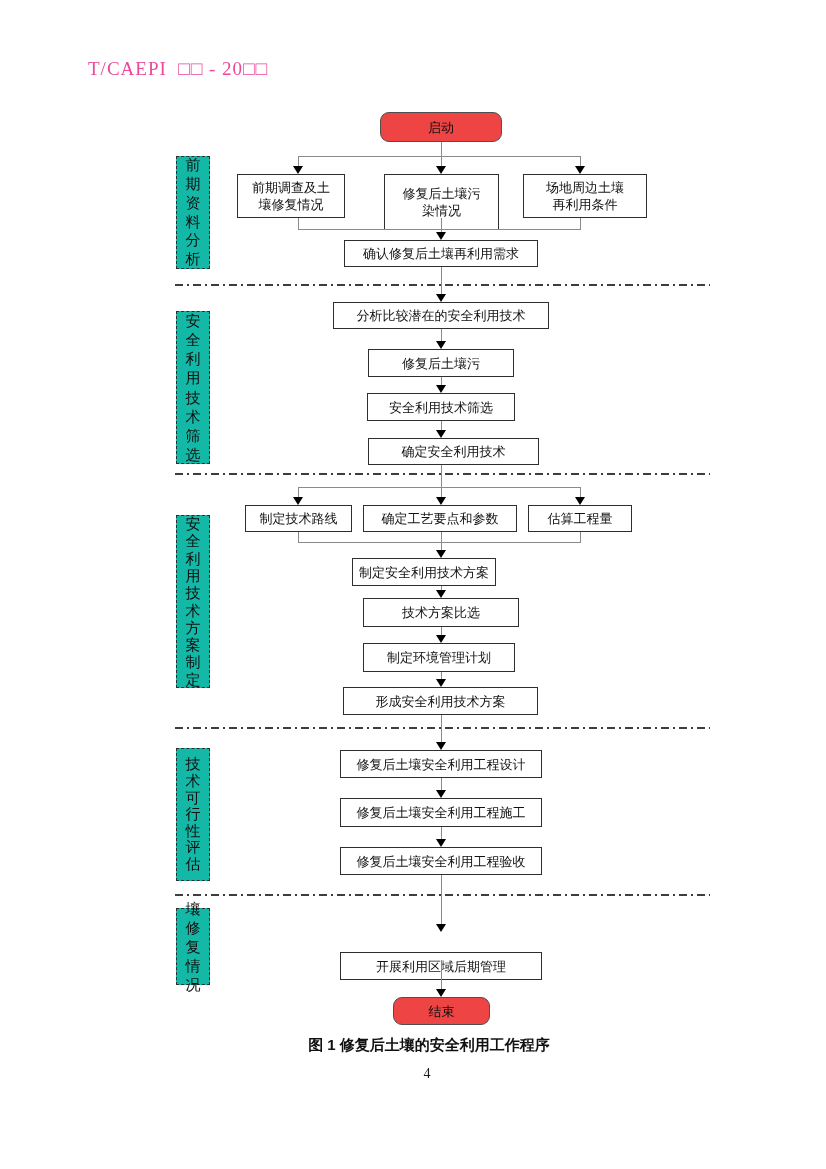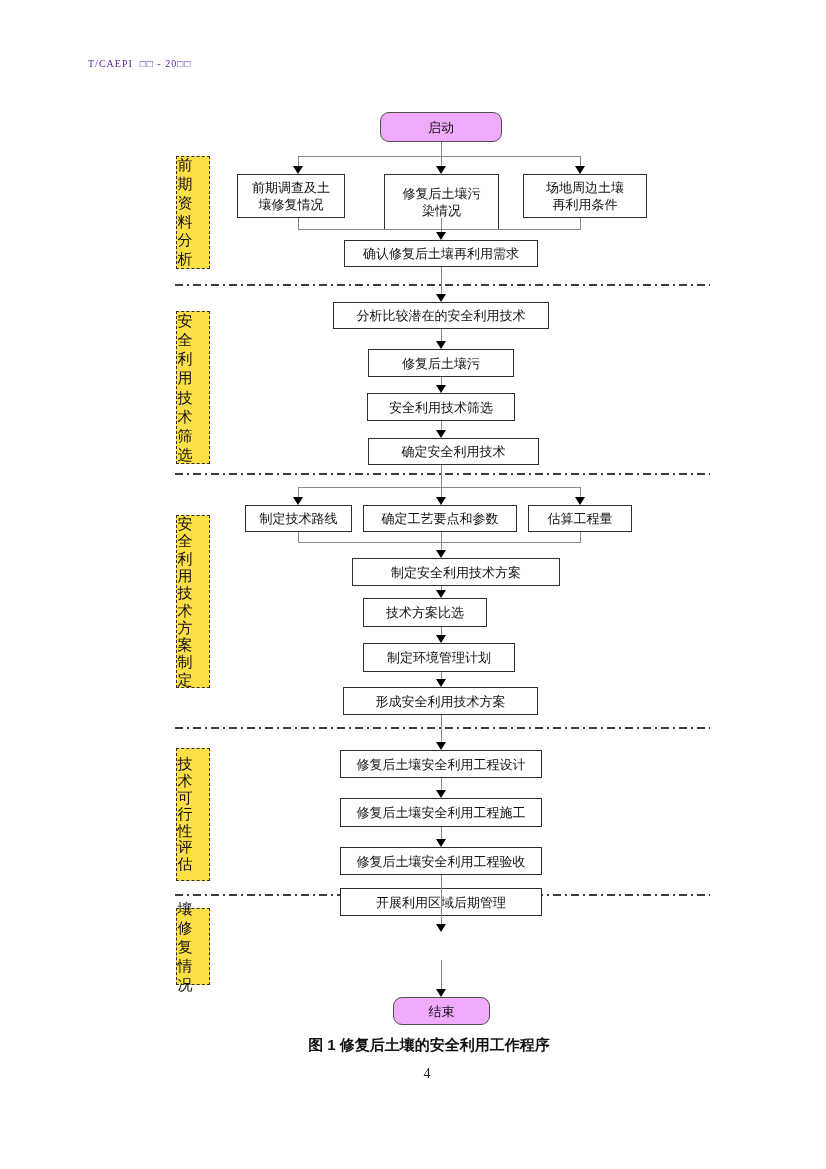--- a/index.html
+++ b/index.html
@@ -2,39 +2,39 @@
 <html><head>
 <meta charset="utf-8">
 <style>
   html,body{margin:0;padding:0;background:#fff;}
   .page{
     position:relative;width:826px;height:1169px;background:#ffffff;
     font-family:"Liberation Sans",sans-serif;overflow:hidden;
   }
   .doc-code{
     position:absolute;left:88px;top:58px;
-    font-family:"Liberation Serif",serif;font-size:10px;color:#4c1d95;
+    font-family:"Liberation Serif",serif;font-size:19px;color:#ec4899;
     white-space:pre;letter-spacing:1px;
   }
   
   .node{
     position:absolute;background:#ffffff;border:1.5px solid #2e2e2e;
     display:flex;align-items:center;justify-content:center;
     box-sizing:border-box;text-align:center;
     font-size:13px;line-height:17px;color:#111;
   }
   .node .txt{white-space:pre-line;}
   .terminal{
-    background:#f0abfc;border:1.5px solid #4f4f4f;border-radius:9px;
+    background:#ef4444;border:1.5px solid #4f4f4f;border-radius:9px;
   }
   
   .stage{
     position:absolute;left:176px;width:34px;box-sizing:border-box;
     border:1px dashed #2e2e2e;
-    display:flex;align-items:center;justify-content:flex-start;background:#fde047;
+    display:flex;align-items:center;justify-content:center;background:#14b8a6;
   }
   .vtext{
     display:block;width:16px;word-break:break-all;
     font-size:15px;text-align:center;color:#111;
   }
   
   .divider{
     position:absolute;left:175px;width:535px;height:2px;
     background:repeating-linear-gradient(to right,
       #3d3d3d 0 8px,transparent 8px 12px,#3d3d3d 12px 14px,transparent 14px 18px);
@@ -122,44 +122,44 @@
     <div class="node" style="left:245px;top:505px;width:107px;height:27px">
       <span class="txt">制定技术路线</span>
       </div>
     <div class="node" style="left:363px;top:505px;width:154px;height:27px">
       <span class="txt">确定工艺要点和参数</span>
       </div>
     <div class="node" style="left:528px;top:505px;width:104px;height:27px">
       <span class="txt">估算工程量</span>
       </div>
 
-    <div class="node" style="left:352px;top:558px;width:208px;height:28px">
+    <div class="node" style="left:352px;top:558px;width:144px;height:28px">
       <span class="txt">制定安全利用技术方案</span>
       </div>
-    <div class="node" style="left:363px;top:598px;width:124px;height:29px">
+    <div class="node" style="left:363px;top:598px;width:156px;height:29px">
       <span class="txt">技术方案比选</span>
       </div>
     <div class="node" style="left:363px;top:643px;width:152px;height:29px">
       <span class="txt">制定环境管理计划</span>
       </div>
     <div class="node" style="left:343px;top:687px;width:195px;height:28px">
       <span class="txt">形成安全利用技术方案</span>
       </div>
 
     <div class="node" style="left:340px;top:750px;width:202px;height:28px">
       <span class="txt">修复后土壤安全利用工程设计</span>
       </div>
     <div class="node" style="left:340px;top:798px;width:202px;height:29px">
       <span class="txt">修复后土壤安全利用工程施工</span>
       </div>
     <div class="node" style="left:340px;top:847px;width:202px;height:28px">
       <span class="txt">修复后土壤安全利用工程验收</span>
       </div>
 
-    <div class="node" style="left:340px;top:888px;width:202px;height:28px">
+    <div class="node" style="left:340px;top:952px;width:202px;height:28px">
       <span class="txt">开展利用区域后期管理</span>
       </div>
 
     <div class="node terminal" style="left:393px;top:997px;width:97px;height:28px">
       <span class="txt">结束</span>
       </div>
 
     <div id="connectors">
         <div class="cline" style="left: 441px; top: 142px; width: 1px; height: 14px;"></div>
         <div class="cline" style="left: 298px; top: 156px; width: 283px; height: 1px;"></div>

